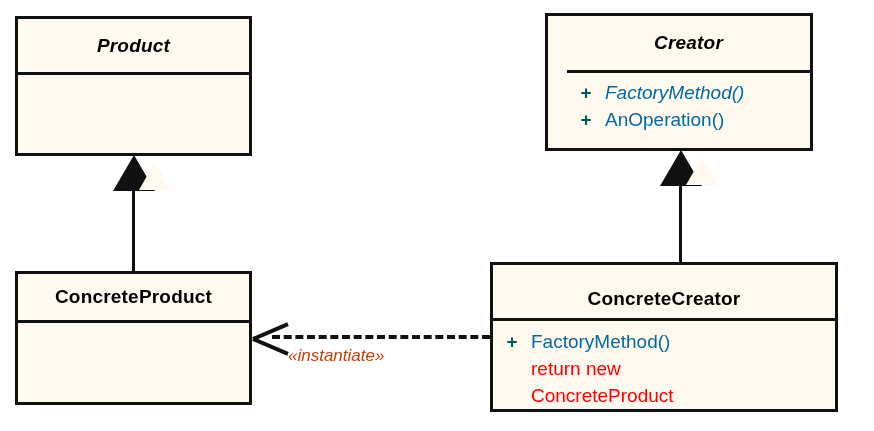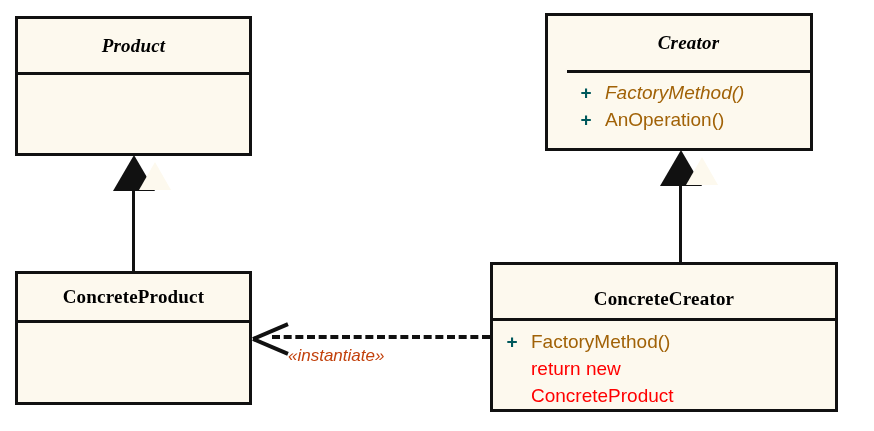--- a/index.html
+++ b/index.html
@@ -28,21 +28,20 @@
   .uml-title {
     box-sizing: border-box;
     display: flex;
     align-items: center;
     justify-content: center;
     text-align: center;
     color: #000000;
     font-weight: bold;
     font-size: 19px;
     letter-spacing: 0.2px;
-    font-family: Liberation Serif, serif;
   }
   .uml-title.abstract {
     font-style: italic;
   }
   .uml-divider {
     height: 3px;
     background: #111111;
     flex: 0 0 auto;
   }
   .uml-body {
@@ -63,21 +62,21 @@
   }
   .member-vis {
     width: 38px;
     flex: 0 0 38px;
     text-align: center;
     color: #00595c;
     font-weight: bold;
     font-size: 19px;
   }
   .member-name {
-    color: #a16207;
+    color: #0369a1;
   }
   .member-name.abstract {
     font-style: italic;
   }
   .code-line {
     font-size: 19px;
     line-height: 27px;
     color: #ff0000;
     padding-left: 38px;
     white-space: nowrap;

